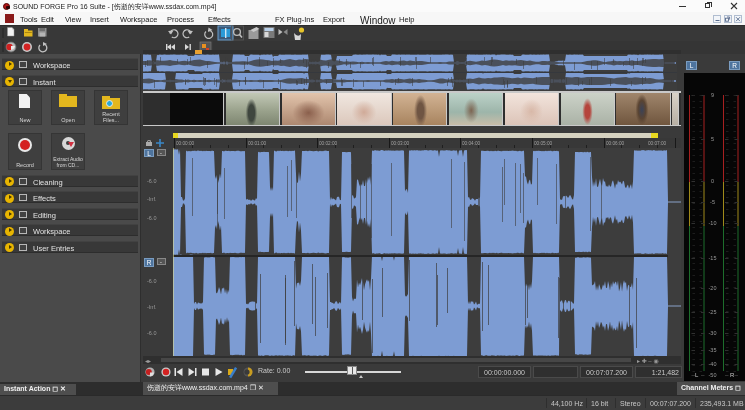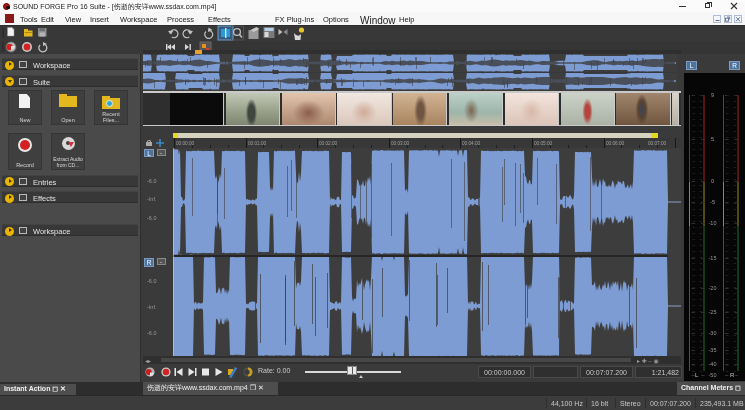--- a/index.html
+++ b/index.html
@@ -24,21 +24,21 @@
  <div class="abs" style="left:5px;top:2px;width:9px;height:9px;background:#8a1a1a"></div>
  <div class="abs" style="top:2.5px;font-size:7.5px;color:#1a1a1a;left:20px">Tools</div>
  <div class="abs" style="top:2.5px;font-size:7.5px;color:#1a1a1a;left:41px">Edit</div>
  <div class="abs" style="top:2.5px;font-size:7.5px;color:#1a1a1a;left:65px">View</div>
  <div class="abs" style="top:2.5px;font-size:7.5px;color:#1a1a1a;left:90px">Insert</div>
  <div class="abs" style="top:2.5px;font-size:7.5px;color:#1a1a1a;left:120px">Workspace</div>
  <div class="abs" style="top:2.5px;font-size:7.5px;color:#1a1a1a;left:167px">Process</div>
  <div class="abs" style="top:2.5px;font-size:7.5px;color:#1a1a1a;left:208px">Effects</div>
  <div class="abs" style="top:11px;font-size:13px;color:#1a1a1a;left:245px">Tools</div>
  <div class="abs" style="top:2.5px;font-size:7.5px;color:#1a1a1a;left:275px">FX Plug-Ins</div>
- <div class="abs" style="top:2.5px;font-size:7.5px;color:#1a1a1a;left:323px">Options</div>
+ <div class="abs" style="top:2.5px;font-size:7.5px;color:#1a1a1a;left:323px">Export</div>
  <div class="abs" style="top:2.5px;font-size:10px;color:#1a1a1a;left:360px">Window</div>
  <div class="abs" style="top:2.5px;font-size:7.5px;color:#1a1a1a;left:399px">Help</div>
  <div class="abs" style="left:713px;top:2.5px;width:8px;height:8px;border:1px solid #b0bdd0;background:#f2f5f9"></div>
  <div class="abs" style="left:723.5px;top:2.5px;width:8px;height:8px;border:1px solid #b0bdd0;background:#f2f5f9"></div>
  <div class="abs" style="left:734px;top:2.5px;width:8px;height:8px;border:1px solid #b0bdd0;background:#f2f5f9"></div>
  <svg class="abs" style="left:714px;top:3.5px" width="30" height="7">
   <path d="M1.5,4.5 h4" stroke="#5a6c8c" stroke-width="1"></path>
   <rect x="11.5" y="2.2" width="3" height="3" fill="none" stroke="#5a6c8c" stroke-width="0.9"></rect>
   <path d="M13,1 h2.6 v2.6" fill="none" stroke="#5a6c8c" stroke-width="0.9"></path>
   <path d="M22,1.2 l4,4 M26,1.2 l-4,4" stroke="#5a6c8c" stroke-width="0.9"></path>
@@ -145,21 +145,21 @@
           <div style="position:absolute;left:3.5px;top:1.5px;width:0;height:0;border-top:2.5px solid transparent;border-bottom:2.5px solid transparent;border-left:3.5px solid #4a3a00"></div>
         </div>
 <div style="position:absolute;left:17px;top:2px;width:8px;height:7px;border:1px solid #b8b8b8;background:#424242"></div>
 <div style="position:absolute;left:31px;top:2px;font-size:7.5px;color:#e2e2e2">Workspace</div>
 </div>
 <div style="position:absolute;left:2px;top:20.5px;width:136px;height:12px;background:#383838;border-top:1px solid #424242;border-bottom:1px solid #2d2d2d">
 <div style="position:absolute;left:3px;top:1.5px;width:9px;height:9px;border-radius:50%;background:#e8b500">
           <div style="position:absolute;left:3px;top:2.5px;width:0;height:0;border-left:2.5px solid transparent;border-right:2.5px solid transparent;border-top:3.5px solid #4a3a00"></div>
         </div>
 <div style="position:absolute;left:17px;top:2px;width:8px;height:7px;border:1px solid #b8b8b8;background:#424242"></div>
-<div style="position:absolute;left:31px;top:2px;font-size:7.5px;color:#e2e2e2">Suite</div>
+<div style="position:absolute;left:31px;top:2px;font-size:7.5px;color:#e2e2e2">Instant</div>
 </div>
 <div style="position:absolute;left:8px;top:36px;width:34px;height:35px;background:#3f3f3f;border:1px solid #353535">
 <div style="position:absolute;left:10px;top:3px;width:11px;height:14px;background:#f2f2f2;clip-path:polygon(0 0,70% 0,100% 25%,100% 100%,0 100%)"></div>
 <div style="position:absolute;left:0;bottom:1px;width:100%;text-align:center;font-size:5.5px;color:#d8d8d8;line-height:6px">New</div>
 </div>
 <div style="position:absolute;left:51px;top:36px;width:34px;height:35px;background:#3f3f3f;border:1px solid #353535">
 <div style="position:absolute;left:7px;top:5px;width:18px;height:11px;background:#e3b71e"></div>
         <div style="position:absolute;left:7px;top:3px;width:8px;height:3px;background:#e3b71e"></div>
 <div style="position:absolute;left:0;bottom:1px;width:100%;text-align:center;font-size:5.5px;color:#d8d8d8;line-height:6px">Open</div>
 </div>
@@ -178,35 +178,49 @@
 <div style="position:absolute;left:10px;top:3px;width:13px;height:13px;border-radius:50%;background:#d8d8d8"></div>
         <div style="position:absolute;left:14px;top:7px;width:4px;height:4px;border-radius:50%;background:#3f3f3f"></div>
         <div style="position:absolute;left:16px;top:8px;width:0;height:0;border-left:3.5px solid transparent;border-right:3.5px solid transparent;border-top:5px solid #d03040"></div>
 <div style="position:absolute;left:0;bottom:1px;width:100%;text-align:center;font-size:5.5px;color:#d8d8d8;line-height:6px"><span style="font-size:5px">Extract Audio<br>from CD...</span></div>
 </div>
 <div style="position:absolute;left:2px;top:120.5px;width:136px;height:12px;background:#383838;border-top:1px solid #424242;border-bottom:1px solid #2d2d2d">
 <div style="position:absolute;left:3px;top:1.5px;width:9px;height:9px;border-radius:50%;background:#e8b500">
           <div style="position:absolute;left:3.5px;top:1.5px;width:0;height:0;border-top:2.5px solid transparent;border-bottom:2.5px solid transparent;border-left:3.5px solid #4a3a00"></div>
         </div>
 <div style="position:absolute;left:17px;top:2px;width:8px;height:7px;border:1px solid #b8b8b8;background:#424242"></div>
-<div style="position:absolute;left:31px;top:2px;font-size:7.5px;color:#e2e2e2">Entries</div>
+<div style="position:absolute;left:31px;top:2px;font-size:7.5px;color:#e2e2e2">Cleaning</div>
 </div>
 <div style="position:absolute;left:2px;top:137px;width:136px;height:12px;background:#383838;border-top:1px solid #424242;border-bottom:1px solid #2d2d2d">
 <div style="position:absolute;left:3px;top:1.5px;width:9px;height:9px;border-radius:50%;background:#e8b500">
           <div style="position:absolute;left:3.5px;top:1.5px;width:0;height:0;border-top:2.5px solid transparent;border-bottom:2.5px solid transparent;border-left:3.5px solid #4a3a00"></div>
         </div>
 <div style="position:absolute;left:17px;top:2px;width:8px;height:7px;border:1px solid #b8b8b8;background:#424242"></div>
 <div style="position:absolute;left:31px;top:2px;font-size:7.5px;color:#e2e2e2">Effects</div>
 </div>
+<div style="position:absolute;left:2px;top:153.5px;width:136px;height:12px;background:#383838;border-top:1px solid #424242;border-bottom:1px solid #2d2d2d">
+<div style="position:absolute;left:3px;top:1.5px;width:9px;height:9px;border-radius:50%;background:#e8b500">
+          <div style="position:absolute;left:3.5px;top:1.5px;width:0;height:0;border-top:2.5px solid transparent;border-bottom:2.5px solid transparent;border-left:3.5px solid #4a3a00"></div>
+        </div>
+<div style="position:absolute;left:17px;top:2px;width:8px;height:7px;border:1px solid #b8b8b8;background:#424242"></div>
+<div style="position:absolute;left:31px;top:2px;font-size:7.5px;color:#e2e2e2">Editing</div>
+</div>
 <div style="position:absolute;left:2px;top:170px;width:136px;height:12px;background:#383838;border-top:1px solid #424242;border-bottom:1px solid #2d2d2d">
 <div style="position:absolute;left:3px;top:1.5px;width:9px;height:9px;border-radius:50%;background:#e8b500">
           <div style="position:absolute;left:3.5px;top:1.5px;width:0;height:0;border-top:2.5px solid transparent;border-bottom:2.5px solid transparent;border-left:3.5px solid #4a3a00"></div>
         </div>
 <div style="position:absolute;left:17px;top:2px;width:8px;height:7px;border:1px solid #b8b8b8;background:#424242"></div>
 <div style="position:absolute;left:31px;top:2px;font-size:7.5px;color:#e2e2e2">Workspace</div>
+</div>
+<div style="position:absolute;left:2px;top:186.5px;width:136px;height:12px;background:#383838;border-top:1px solid #424242;border-bottom:1px solid #2d2d2d">
+<div style="position:absolute;left:3px;top:1.5px;width:9px;height:9px;border-radius:50%;background:#e8b500">
+          <div style="position:absolute;left:3.5px;top:1.5px;width:0;height:0;border-top:2.5px solid transparent;border-bottom:2.5px solid transparent;border-left:3.5px solid #4a3a00"></div>
+        </div>
+<div style="position:absolute;left:17px;top:2px;width:8px;height:7px;border:1px solid #b8b8b8;background:#424242"></div>
+<div style="position:absolute;left:31px;top:2px;font-size:7.5px;color:#e2e2e2">User Entries</div>
 </div>
 </div>
 
 <div class="abs" style="left:141px;top:54px;width:542px;height:328px;background:#3a3a3a"></div>
 
 <div class="abs" style="left:143px;top:50px;width:538px;height:4px;background:#2f2f2f"></div>
 <svg width="534" height="37" style="position:absolute;left:143px;top:54px">
 <rect width="534" height="37" fill="#3d3d3d"></rect>
 <path d="M0,0.6L1,0.6L2,0.6L3,0.7L4,0.6L5,0.6L6,0.7L7,0.7L8,0.7L9,8.2L10,7.3L11,7.5L12,8.2L13,7.4L14,0.7L15,1.2L16,0.7L17,0.6L18,0.7L19,0.7L20,0.7L21,0.6L22,0.6L23,0.7L24,0.7L25,0.7L26,0.7L27,0.7L28,0.6L29,0.7L30,0.6L31,0.6L32,0.6L33,0.7L34,0.7L35,0.7L36,0.7L37,0.7L38,0.6L39,0.7L40,0.7L41,0.7L42,0.6L43,0.7L44,0.7L45,1.9L46,1.9L47,1.9L48,1.9L49,2.0L50,1.9L51,1.9L52,0.6L53,0.7L54,0.7L55,0.7L56,0.7L57,0.7L58,0.6L59,0.6L60,0.6L61,0.7L62,0.7L63,0.7L64,0.6L65,0.6L66,0.7L67,0.7L68,0.7L69,0.7L70,0.6L71,0.7L72,0.7L73,0.6L74,0.7L75,0.6L76,0.6L77,8.2L78,7.8L79,8.2L80,8.1L81,7.8L82,7.9L83,8.2L84,7.6L85,7.9L86,8.0L87,8.2L88,8.0L89,8.2L90,0.6L91,0.6L92,0.6L93,0.6L94,0.6L95,0.6L96,0.6L97,0.6L98,0.7L99,0.6L100,0.7L101,0.6L102,1.9L103,1.9L104,1.9L105,1.9L106,1.9L107,0.7L108,0.6L109,0.6L110,0.7L111,0.7L112,0.7L113,0.7L114,0.7L115,0.7L116,0.7L117,1.5L118,0.7L119,0.7L120,0.7L121,0.6L122,0.7L123,0.7L124,0.6L125,0.6L126,0.7L127,0.7L128,0.6L129,0.6L130,2.9L131,1.9L132,2.0L133,1.9L134,1.9L135,1.9L136,0.7L137,0.6L138,0.7L139,0.7L140,0.7L141,0.7L142,0.7L143,0.6L144,0.7L145,0.6L146,0.7L147,0.6L148,0.7L149,0.7L150,0.7L151,0.7L152,0.6L153,0.7L154,0.7L155,0.7L156,0.7L157,0.7L158,0.7L159,0.7L160,0.6L161,0.7L162,0.6L163,0.7L164,0.6L165,0.6L166,8.0L167,7.4L168,8.2L169,8.1L170,7.4L171,8.2L172,7.4L173,7.6L174,7.9L175,8.1L176,7.5L177,7.3L178,0.7L179,0.7L180,0.7L181,0.7L182,0.7L183,0.6L184,0.6L185,0.6L186,0.6L187,0.7L188,0.7L189,6.5L190,6.8L191,7.5L192,7.3L193,6.6L194,2.0L195,1.9L196,1.9L197,2.0L198,2.0L199,1.9L200,1.9L201,1.9L202,1.9L203,1.9L204,2.0L205,2.0L206,1.9L207,1.9L208,1.9L209,1.9L210,0.7L211,0.7L212,0.6L213,0.6L214,0.7L215,0.7L216,0.7L217,0.6L218,0.7L219,0.7L220,0.7L221,0.6L222,0.7L223,0.6L224,0.6L225,0.6L226,0.7L227,0.6L228,0.7L229,0.6L230,0.6L231,0.6L232,0.7L233,0.6L234,0.7L235,0.7L236,0.6L237,1.5L238,0.6L239,0.7L240,0.7L241,0.7L242,0.7L243,0.7L244,1.9L245,1.9L246,1.9L247,1.9L248,1.9L249,0.6L250,0.6L251,0.6L252,0.6L253,0.7L254,0.7L255,0.7L256,0.6L257,0.7L258,0.7L259,0.6L260,0.7L261,0.6L262,0.7L263,0.7L264,0.6L265,0.7L266,0.6L267,0.7L268,0.7L269,0.7L270,0.7L271,0.7L272,0.7L273,0.7L274,0.7L275,0.6L276,0.7L277,0.7L278,0.7L279,0.7L280,0.7L281,0.7L282,0.7L283,0.7L284,0.6L285,0.6L286,0.7L287,0.7L288,0.7L289,0.6L290,0.7L291,0.7L292,0.7L293,0.7L294,0.7L295,0.7L296,0.7L297,0.7L298,0.7L299,0.7L300,0.6L301,0.7L302,0.6L303,0.6L304,0.6L305,0.6L306,0.7L307,0.7L308,0.6L309,0.7L310,0.7L311,8.2L312,8.2L313,8.0L314,7.3L315,7.2L316,7.7L317,8.2L318,7.9L319,8.0L320,8.1L321,8.2L322,7.7L323,7.4L324,0.6L325,0.7L326,0.6L327,0.6L328,0.7L329,0.6L330,0.7L331,0.6L332,0.7L333,0.7L334,0.6L335,0.7L336,0.7L337,0.7L338,0.7L339,0.7L340,0.7L341,0.6L342,0.7L343,0.6L344,0.6L345,0.7L346,0.6L347,0.7L348,0.7L349,0.6L350,0.6L351,0.6L352,0.6L353,1.5L354,0.7L355,0.7L356,0.7L357,0.7L358,0.6L359,0.6L360,0.6L361,0.6L362,0.6L363,0.7L364,0.7L365,0.7L366,0.7L367,0.6L368,0.7L369,0.7L370,0.7L371,1.9L372,1.9L373,1.9L374,1.9L375,1.9L376,1.9L377,1.9L378,2.0L379,0.7L380,0.6L381,0.6L382,0.7L383,0.7L384,0.7L385,0.7L386,0.7L387,0.6L388,0.6L389,0.7L390,0.7L391,0.6L392,0.7L393,0.7L394,0.7L395,0.6L396,0.7L397,0.7L398,0.6L399,0.7L400,0.6L401,0.6L402,0.7L403,0.6L404,0.6L405,0.6L406,0.6L407,7.1L408,7.5L409,7.4L410,7.4L411,7.5L412,7.4L413,6.9L414,7.5L415,6.8L416,6.8L417,6.7L418,6.7L419,6.8L420,6.6L421,6.5L422,6.9L423,0.6L424,0.7L425,0.7L426,0.7L427,0.6L428,0.7L429,0.7L430,0.7L431,0.6L432,0.6L433,0.7L434,0.6L435,0.7L436,0.7L437,0.6L438,0.7L439,0.6L440,0.7L441,1.9L442,1.9L443,1.9L444,1.9L445,1.9L446,1.9L447,1.9L448,1.9L449,1.9L450,2.0L451,1.9L452,1.9L453,1.9L454,2.0L455,1.9L456,1.9L457,1.9L458,1.9L459,2.0L460,1.9L461,1.9L462,1.9L463,2.0L464,1.9L465,1.9L466,1.9L467,1.9L468,1.9L469,1.9L470,1.9L471,1.9L472,1.9L473,1.9L474,2.0L475,1.9L476,1.9L477,1.9L478,2.0L479,1.9L480,2.0L481,1.9L482,2.0L483,1.9L484,1.9L485,0.6L486,0.7L487,0.6L488,0.7L489,0.7L490,0.7L491,0.6L492,0.7L493,0.7L494,0.7L495,1.2L496,0.7L497,0.6L498,0.7L499,0.7L500,0.7L501,0.7L502,0.6L503,0.7L504,0.6L505,0.6L506,0.7L507,0.6L508,0.7L509,0.7L510,0.6L511,0.7L512,0.7L513,0.7L514,0.7L515,0.7L516,0.7L517,0.6L518,0.7L519,0.6L520,0.6L521,8.2L522,8.2L523,8.2L524,8.2L525,8.2L526,8.2L527,8.2L528,8.2L529,8.2L530,8.2L531,8.2L532,8.2L533,8.2L533,9.8L532,9.8L531,9.8L530,9.8L529,9.8L528,9.8L527,9.8L526,9.8L525,9.8L524,9.8L523,9.8L522,9.8L521,9.8L520,17.4L519,17.4L518,17.3L517,17.4L516,17.3L515,17.3L514,17.3L513,17.3L512,17.3L511,17.3L510,17.4L509,17.3L508,17.3L507,17.4L506,17.3L505,17.4L504,17.4L503,17.3L502,17.4L501,17.3L500,17.3L499,17.3L498,17.3L497,17.4L496,17.3L495,16.8L494,17.3L493,17.3L492,17.3L491,17.4L490,17.3L489,17.3L488,17.3L487,17.4L486,17.3L485,17.4L484,16.1L483,16.1L482,16.0L481,16.1L480,16.0L479,16.1L478,16.0L477,16.1L476,16.1L475,16.1L474,16.0L473,16.1L472,16.1L471,16.1L470,16.1L469,16.1L468,16.1L467,16.1L466,16.1L465,16.1L464,16.1L463,16.0L462,16.1L461,16.1L460,16.1L459,16.0L458,16.1L457,16.1L456,16.1L455,16.1L454,16.0L453,16.1L452,16.1L451,16.1L450,16.0L449,16.1L448,16.1L447,16.1L446,16.1L445,16.1L444,16.1L443,16.1L442,16.1L441,16.1L440,17.3L439,17.4L438,17.3L437,17.4L436,17.3L435,17.3L434,17.4L433,17.3L432,17.4L431,17.4L430,17.3L429,17.3L428,17.3L427,17.4L426,17.3L425,17.3L424,17.3L423,17.4L422,11.1L421,11.5L420,11.4L419,11.2L418,11.3L417,11.3L416,11.2L415,11.2L414,10.5L413,11.1L412,10.6L411,10.5L410,10.6L409,10.6L408,10.5L407,10.9L406,17.4L405,17.4L404,17.4L403,17.4L402,17.3L401,17.4L400,17.4L399,17.3L398,17.4L397,17.3L396,17.3L395,17.4L394,17.3L393,17.3L392,17.3L391,17.4L390,17.3L389,17.3L388,17.4L387,17.4L386,17.3L385,17.3L384,17.3L383,17.3L382,17.3L381,17.4L380,17.4L379,17.3L378,16.0L377,16.1L376,16.1L375,16.1L374,16.1L373,16.1L372,16.1L371,16.1L370,17.3L369,17.3L368,17.3L367,17.4L366,17.3L365,17.3L364,17.3L363,17.3L362,17.4L361,17.4L360,17.4L359,17.4L358,17.4L357,17.3L356,17.3L355,17.3L354,17.3L353,16.5L352,17.4L351,17.4L350,17.4L349,17.4L348,17.3L347,17.3L346,17.4L345,17.3L344,17.4L343,17.4L342,17.3L341,17.4L340,17.3L339,17.3L338,17.3L337,17.3L336,17.3L335,17.3L334,17.4L333,17.3L332,17.3L331,17.4L330,17.3L329,17.4L328,17.3L327,17.4L326,17.4L325,17.3L324,17.4L323,10.6L322,10.3L321,9.8L320,9.9L319,10.0L318,10.1L317,9.8L316,10.3L315,10.8L314,10.7L313,10.0L312,9.8L311,9.8L310,17.3L309,17.3L308,17.4L307,17.3L306,17.3L305,17.4L304,17.4L303,17.4L302,17.4L301,17.3L300,17.4L299,17.3L298,17.3L297,17.3L296,17.3L295,17.3L294,17.3L293,17.3L292,17.3L291,17.3L290,17.3L289,17.4L288,17.3L287,17.3L286,17.3L285,17.4L284,17.4L283,17.3L282,17.3L281,17.3L280,17.3L279,17.3L278,17.3L277,17.3L276,17.3L275,17.4L274,17.3L273,17.3L272,17.3L271,17.3L270,17.3L269,17.3L268,17.3L267,17.3L266,17.4L265,17.3L264,17.4L263,17.3L262,17.3L261,17.4L260,17.3L259,17.4L258,17.3L257,17.3L256,17.4L255,17.3L254,17.3L253,17.3L252,17.4L251,17.4L250,17.4L249,17.4L248,16.1L247,16.1L246,16.1L245,16.1L244,16.1L243,17.3L242,17.3L241,17.3L240,17.3L239,17.3L238,17.4L237,16.5L236,17.4L235,17.3L234,17.3L233,17.4L232,17.3L231,17.4L230,17.4L229,17.4L228,17.3L227,17.4L226,17.3L225,17.4L224,17.4L223,17.4L222,17.3L221,17.4L220,17.3L219,17.3L218,17.3L217,17.4L216,17.3L215,17.3L214,17.3L213,17.4L212,17.4L211,17.3L210,17.3L209,16.1L208,16.1L207,16.1L206,16.1L205,16.0L204,16.0L203,16.1L202,16.1L201,16.1L200,16.1L199,16.1L198,16.0L197,16.0L196,16.1L195,16.1L194,16.0L193,11.4L192,10.7L191,10.5L190,11.2L189,11.5L188,17.3L187,17.3L186,17.4L185,17.4L184,17.4L183,17.4L182,17.3L181,17.3L180,17.3L179,17.3L178,17.3L177,10.7L176,10.5L175,9.9L174,10.1L173,10.4L172,10.6L171,9.8L170,10.6L169,9.9L168,9.8L167,10.6L166,10.0L165,17.4L164,17.4L163,17.3L162,17.4L161,17.3L160,17.4L159,17.3L158,17.3L157,17.3L156,17.3L155,17.3L154,17.3L153,17.3L152,17.4L151,17.3L150,17.3L149,17.3L148,17.3L147,17.4L146,17.3L145,17.4L144,17.3L143,17.4L142,17.3L141,17.3L140,17.3L139,17.3L138,17.3L137,17.4L136,17.3L135,16.1L134,16.1L133,16.1L132,16.0L131,16.1L130,15.1L129,17.4L128,17.4L127,17.3L126,17.3L125,17.4L124,17.4L123,17.3L122,17.3L121,17.4L120,17.3L119,17.3L118,17.3L117,16.5L116,17.3L115,17.3L114,17.3L113,17.3L112,17.3L111,17.3L110,17.3L109,17.4L108,17.4L107,17.3L106,16.1L105,16.1L104,16.1L103,16.1L102,16.1L101,17.4L100,17.3L99,17.4L98,17.3L97,17.4L96,17.4L95,17.4L94,17.4L93,17.4L92,17.4L91,17.4L90,17.4L89,9.8L88,10.0L87,9.8L86,10.0L85,10.1L84,10.4L83,9.8L82,10.1L81,10.2L80,9.9L79,9.8L78,10.2L77,9.8L76,17.4L75,17.4L74,17.3L73,17.4L72,17.3L71,17.3L70,17.4L69,17.3L68,17.3L67,17.3L66,17.3L65,17.4L64,17.4L63,17.3L62,17.3L61,17.3L60,17.4L59,17.4L58,17.4L57,17.3L56,17.3L55,17.3L54,17.3L53,17.3L52,17.4L51,16.1L50,16.1L49,16.0L48,16.1L47,16.1L46,16.1L45,16.1L44,17.3L43,17.3L42,17.4L41,17.3L40,17.3L39,17.3L38,17.4L37,17.3L36,17.3L35,17.3L34,17.3L33,17.3L32,17.4L31,17.4L30,17.4L29,17.3L28,17.4L27,17.3L26,17.3L25,17.3L24,17.3L23,17.3L22,17.4L21,17.4L20,17.3L19,17.3L18,17.3L17,17.4L16,17.3L15,16.8L14,17.3L13,10.6L12,9.8L11,10.5L10,10.7L9,9.8L8,17.3L7,17.3L6,17.3L5,17.4L4,17.4L3,17.3L2,17.4L1,17.4L0,17.4Z" fill="#7d9cd3"></path>
 <path d="M0,18.6L1,18.7L2,18.7L3,18.7L4,18.7L5,18.7L6,18.6L7,18.7L8,18.7L9,18.6L10,18.6L11,18.6L12,18.7L13,18.6L14,18.7L15,18.6L16,18.6L17,18.7L18,18.7L19,18.6L20,18.6L21,18.6L22,18.7L23,26.0L24,26.2L25,26.0L26,26.2L27,25.7L28,26.0L29,26.2L30,25.9L31,26.2L32,26.2L33,18.7L34,18.7L35,18.6L36,18.6L37,18.7L38,18.6L39,18.7L40,18.7L41,18.7L42,18.6L43,18.6L44,18.6L45,18.6L46,19.9L47,19.9L48,19.9L49,19.9L50,19.9L51,19.9L52,19.9L53,20.0L54,19.9L55,19.9L56,19.9L57,19.9L58,19.9L59,19.9L60,18.7L61,18.6L62,18.6L63,18.6L64,18.7L65,18.7L66,18.6L67,19.6L68,18.7L69,18.6L70,18.6L71,18.6L72,18.7L73,18.6L74,18.7L75,18.6L76,18.7L77,26.0L78,26.2L79,25.7L80,25.7L81,26.2L82,25.7L83,26.2L84,26.2L85,25.6L86,25.9L87,25.3L88,25.7L89,25.6L90,18.7L91,18.7L92,18.6L93,18.6L94,18.6L95,18.7L96,18.6L97,18.6L98,18.7L99,18.7L100,18.6L101,18.6L102,18.6L103,18.6L104,18.6L105,18.7L106,18.6L107,18.7L108,18.7L109,18.6L110,18.6L111,18.7L112,18.6L113,18.7L114,18.7L115,18.7L116,18.7L117,18.7L118,18.7L119,18.7L120,18.7L121,18.6L122,18.7L123,18.7L124,18.6L125,18.7L126,18.7L127,18.7L128,18.7L129,18.6L130,19.9L131,19.9L132,19.9L133,19.9L134,20.0L135,20.0L136,18.7L137,18.7L138,18.6L139,18.7L140,18.7L141,18.6L142,18.7L143,18.7L144,18.6L145,18.6L146,18.6L147,18.6L148,18.7L149,18.6L150,18.6L151,18.7L152,18.6L153,18.6L154,18.6L155,18.7L156,18.7L157,18.7L158,18.7L159,18.6L160,18.6L161,19.9L162,18.7L163,18.7L164,18.7L165,18.7L166,25.2L167,26.0L168,25.7L169,25.8L170,25.7L171,25.9L172,26.2L173,26.2L174,25.3L175,26.2L176,25.9L177,25.4L178,18.7L179,18.6L180,18.7L181,18.7L182,18.7L183,18.6L184,18.6L185,18.7L186,18.6L187,18.7L188,18.7L189,24.6L190,25.2L191,25.6L192,25.3L193,25.5L194,19.9L195,19.9L196,19.9L197,19.9L198,19.9L199,19.9L200,19.9L201,19.9L202,19.9L203,19.9L204,20.0L205,20.0L206,19.9L207,19.9L208,19.9L209,20.0L210,18.6L211,18.7L212,18.6L213,18.7L214,18.6L215,18.6L216,18.7L217,18.7L218,18.7L219,18.6L220,18.6L221,18.7L222,18.7L223,18.7L224,18.7L225,18.7L226,18.7L227,18.7L228,18.7L229,18.7L230,18.7L231,18.6L232,18.7L233,18.6L234,18.6L235,18.7L236,18.6L237,18.6L238,18.7L239,18.7L240,18.7L241,18.7L242,18.6L243,18.6L244,20.3L245,19.9L246,19.9L247,20.0L248,19.9L249,18.7L250,18.6L251,18.7L252,18.7L253,18.6L254,18.7L255,18.6L256,18.7L257,18.7L258,18.7L259,18.7L260,18.6L261,18.6L262,18.7L263,18.6L264,18.7L265,18.7L266,18.7L267,18.7L268,18.7L269,18.6L270,18.6L271,18.7L272,18.7L273,18.7L274,18.7L275,18.7L276,18.7L277,18.6L278,18.7L279,18.6L280,18.7L281,18.7L282,18.6L283,18.6L284,18.6L285,18.7L286,18.7L287,18.7L288,18.7L289,18.7L290,18.7L291,18.7L292,18.7L293,18.6L294,18.7L295,18.7L296,18.7L297,18.7L298,18.7L299,18.6L300,18.7L301,18.6L302,18.7L303,18.7L304,18.6L305,18.7L306,18.7L307,18.7L308,18.6L309,18.6L310,18.7L311,25.7L312,25.9L313,26.2L314,25.3L315,26.2L316,25.7L317,25.6L318,25.9L319,26.1L320,25.9L321,25.2L322,26.2L323,25.3L324,18.6L325,18.6L326,18.6L327,18.7L328,18.7L329,18.7L330,18.7L331,18.7L332,18.6L333,18.6L334,18.6L335,18.7L336,18.7L337,18.6L338,18.7L339,18.7L340,19.8L341,18.7L342,18.7L343,18.6L344,18.7L345,18.7L346,18.7L347,18.7L348,18.7L349,18.6L350,18.7L351,18.6L352,18.7L353,18.6L354,18.6L355,18.6L356,18.6L357,18.7L358,18.6L359,18.7L360,18.7L361,18.7L362,18.6L363,18.6L364,18.7L365,18.7L366,18.7L367,18.7L368,18.7L369,18.7L370,18.6L371,19.9L372,19.9L373,19.9L374,19.9L375,19.9L376,19.9L377,20.0L378,19.9L379,18.7L380,18.6L381,18.6L382,18.7L383,18.7L384,18.6L385,18.6L386,18.7L387,18.7L388,18.7L389,18.7L390,18.7L391,18.6L392,18.7L393,18.7L394,18.6L395,18.7L396,18.7L397,18.7L398,18.7L399,18.7L400,18.7L401,18.7L402,18.6L403,18.7L404,18.7L405,18.6L406,18.7L407,25.7L408,25.1L409,24.9L410,25.2L411,25.3L412,25.5L413,25.6L414,25.6L415,25.4L416,25.5L417,25.0L418,25.6L419,25.7L420,25.0L421,25.3L422,25.7L423,18.6L424,18.7L425,18.7L426,18.6L427,18.7L428,18.7L429,18.7L430,18.6L431,18.6L432,18.7L433,18.7L434,18.6L435,18.7L436,18.6L437,18.6L438,19.3L439,18.6L440,18.7L441,19.9L442,19.9L443,19.9L444,20.0L445,19.9L446,19.9L447,19.9L448,19.9L449,19.9L450,20.0L451,19.9L452,20.0L453,19.9L454,19.9L455,19.9L456,19.9L457,19.9L458,19.9L459,19.9L460,19.9L461,19.9L462,19.9L463,19.9L464,19.9L465,20.0L466,20.0L467,19.9L468,20.0L469,19.9L470,19.9L471,19.9L472,19.9L473,19.9L474,19.9L475,20.0L476,19.9L477,19.9L478,19.9L479,19.9L480,19.9L481,19.9L482,19.9L483,19.9L484,19.9L485,19.1L486,19.7L487,19.3L488,18.7L489,18.6L490,18.7L491,18.7L492,18.7L493,18.7L494,18.7L495,18.7L496,18.7L497,18.7L498,18.6L499,18.7L500,18.7L501,18.6L502,18.7L503,18.7L504,18.7L505,18.6L506,18.7L507,18.7L508,18.7L509,18.6L510,18.7L511,18.6L512,18.7L513,18.6L514,18.6L515,18.6L516,18.7L517,18.7L518,18.7L519,18.7L520,18.6L521,26.2L522,26.2L523,26.2L524,26.2L525,26.2L526,26.2L527,26.2L528,26.2L529,26.2L530,26.2L531,26.2L532,26.2L533,26.2L533,27.8L532,27.8L531,27.8L530,27.8L529,27.8L528,27.8L527,27.8L526,27.8L525,27.8L524,27.8L523,27.8L522,27.8L521,27.8L520,35.4L519,35.3L518,35.3L517,35.3L516,35.3L515,35.4L514,35.4L513,35.4L512,35.3L511,35.4L510,35.3L509,35.4L508,35.3L507,35.3L506,35.3L505,35.4L504,35.3L503,35.3L502,35.3L501,35.4L500,35.3L499,35.3L498,35.4L497,35.3L496,35.3L495,35.3L494,35.3L493,35.3L492,35.3L491,35.3L490,35.3L489,35.4L488,35.3L487,34.7L486,34.3L485,34.9L484,34.1L483,34.1L482,34.1L481,34.1L480,34.1L479,34.1L478,34.1L477,34.1L476,34.1L475,34.0L474,34.1L473,34.1L472,34.1L471,34.1L470,34.1L469,34.1L468,34.0L467,34.1L466,34.0L465,34.0L464,34.1L463,34.1L462,34.1L461,34.1L460,34.1L459,34.1L458,34.1L457,34.1L456,34.1L455,34.1L454,34.1L453,34.1L452,34.0L451,34.1L450,34.0L449,34.1L448,34.1L447,34.1L446,34.1L445,34.1L444,34.0L443,34.1L442,34.1L441,34.1L440,35.3L439,35.4L438,34.7L437,35.4L436,35.4L435,35.3L434,35.4L433,35.3L432,35.3L431,35.4L430,35.4L429,35.3L428,35.3L427,35.3L426,35.4L425,35.3L424,35.3L423,35.4L422,28.3L421,28.7L420,29.0L419,28.3L418,28.4L417,29.0L416,28.5L415,28.6L414,28.4L413,28.4L412,28.5L411,28.7L410,28.8L409,29.1L408,28.9L407,28.3L406,35.3L405,35.4L404,35.3L403,35.3L402,35.4L401,35.3L400,35.3L399,35.3L398,35.3L397,35.3L396,35.3L395,35.3L394,35.4L393,35.3L392,35.3L391,35.4L390,35.3L389,35.3L388,35.3L387,35.3L386,35.3L385,35.4L384,35.4L383,35.3L382,35.3L381,35.4L380,35.4L379,35.3L378,34.1L377,34.0L376,34.1L375,34.1L374,34.1L373,34.1L372,34.1L371,34.1L370,35.4L369,35.3L368,35.3L367,35.3L366,35.3L365,35.3L364,35.3L363,35.4L362,35.4L361,35.3L360,35.3L359,35.3L358,35.4L357,35.3L356,35.4L355,35.4L354,35.4L353,35.4L352,35.3L351,35.4L350,35.3L349,35.4L348,35.3L347,35.3L346,35.3L345,35.3L344,35.3L343,35.4L342,35.3L341,35.3L340,34.2L339,35.3L338,35.3L337,35.4L336,35.3L335,35.3L334,35.4L333,35.4L332,35.4L331,35.3L330,35.3L329,35.3L328,35.3L327,35.3L326,35.4L325,35.4L324,35.4L323,28.7L322,27.8L321,28.8L320,28.1L319,27.9L318,28.1L317,28.4L316,28.3L315,27.8L314,28.7L313,27.8L312,28.1L311,28.3L310,35.3L309,35.4L308,35.4L307,35.3L306,35.3L305,35.3L304,35.4L303,35.3L302,35.3L301,35.4L300,35.3L299,35.4L298,35.3L297,35.3L296,35.3L295,35.3L294,35.3L293,35.4L292,35.3L291,35.3L290,35.3L289,35.3L288,35.3L287,35.3L286,35.3L285,35.3L284,35.4L283,35.4L282,35.4L281,35.3L280,35.3L279,35.4L278,35.3L277,35.4L276,35.3L275,35.3L274,35.3L273,35.3L272,35.3L271,35.3L270,35.4L269,35.4L268,35.3L267,35.3L266,35.3L265,35.3L264,35.3L263,35.4L262,35.3L261,35.4L260,35.4L259,35.3L258,35.3L257,35.3L256,35.3L255,35.4L254,35.3L253,35.4L252,35.3L251,35.3L250,35.4L249,35.3L248,34.1L247,34.0L246,34.1L245,34.1L244,33.7L243,35.4L242,35.4L241,35.3L240,35.3L239,35.3L238,35.3L237,35.4L236,35.4L235,35.3L234,35.4L233,35.4L232,35.3L231,35.4L230,35.3L229,35.3L228,35.3L227,35.3L226,35.3L225,35.3L224,35.3L223,35.3L222,35.3L221,35.3L220,35.4L219,35.4L218,35.3L217,35.3L216,35.3L215,35.4L214,35.4L213,35.3L212,35.4L211,35.3L210,35.4L209,34.0L208,34.1L207,34.1L206,34.1L205,34.0L204,34.0L203,34.1L202,34.1L201,34.1L200,34.1L199,34.1L198,34.1L197,34.1L196,34.1L195,34.1L194,34.1L193,28.5L192,28.7L191,28.4L190,28.8L189,29.4L188,35.3L187,35.3L186,35.4L185,35.3L184,35.4L183,35.4L182,35.3L181,35.3L180,35.3L179,35.4L178,35.3L177,28.6L176,28.1L175,27.8L174,28.7L173,27.8L172,27.8L171,28.1L170,28.3L169,28.2L168,28.3L167,28.0L166,28.8L165,35.3L164,35.3L163,35.3L162,35.3L161,34.1L160,35.4L159,35.4L158,35.3L157,35.3L156,35.3L155,35.3L154,35.4L153,35.4L152,35.4L151,35.3L150,35.4L149,35.4L148,35.3L147,35.4L146,35.4L145,35.4L144,35.4L143,35.3L142,35.3L141,35.4L140,35.3L139,35.3L138,35.4L137,35.3L136,35.3L135,34.0L134,34.0L133,34.1L132,34.1L131,34.1L130,34.1L129,35.4L128,35.3L127,35.3L126,35.3L125,35.3L124,35.4L123,35.3L122,35.3L121,35.4L120,35.3L119,35.3L118,35.3L117,35.3L116,35.3L115,35.3L114,35.3L113,35.3L112,35.4L111,35.3L110,35.4L109,35.4L108,35.3L107,35.3L106,35.4L105,35.3L104,35.4L103,35.4L102,35.4L101,35.4L100,35.4L99,35.3L98,35.3L97,35.4L96,35.4L95,35.3L94,35.4L93,35.4L92,35.4L91,35.3L90,35.3L89,28.4L88,28.3L87,28.7L86,28.1L85,28.4L84,27.8L83,27.8L82,28.3L81,27.8L80,28.3L79,28.3L78,27.8L77,28.0L76,35.3L75,35.4L74,35.3L73,35.4L72,35.3L71,35.4L70,35.4L69,35.4L68,35.3L67,34.4L66,35.4L65,35.3L64,35.3L63,35.4L62,35.4L61,35.4L60,35.3L59,34.1L58,34.1L57,34.1L56,34.1L55,34.1L54,34.1L53,34.0L52,34.1L51,34.1L50,34.1L49,34.1L48,34.1L47,34.1L46,34.1L45,35.4L44,35.4L43,35.4L42,35.4L41,35.3L40,35.3L39,35.3L38,35.4L37,35.3L36,35.4L35,35.4L34,35.3L33,35.3L32,27.8L31,27.8L30,28.1L29,27.8L28,28.0L27,28.3L26,27.8L25,28.0L24,27.8L23,28.0L22,35.3L21,35.4L20,35.4L19,35.4L18,35.3L17,35.3L16,35.4L15,35.4L14,35.3L13,35.4L12,35.3L11,35.4L10,35.4L9,35.4L8,35.3L7,35.3L6,35.4L5,35.3L4,35.3L3,35.3L2,35.3L1,35.3L0,35.4Z" fill="#7d9cd3"></path>

